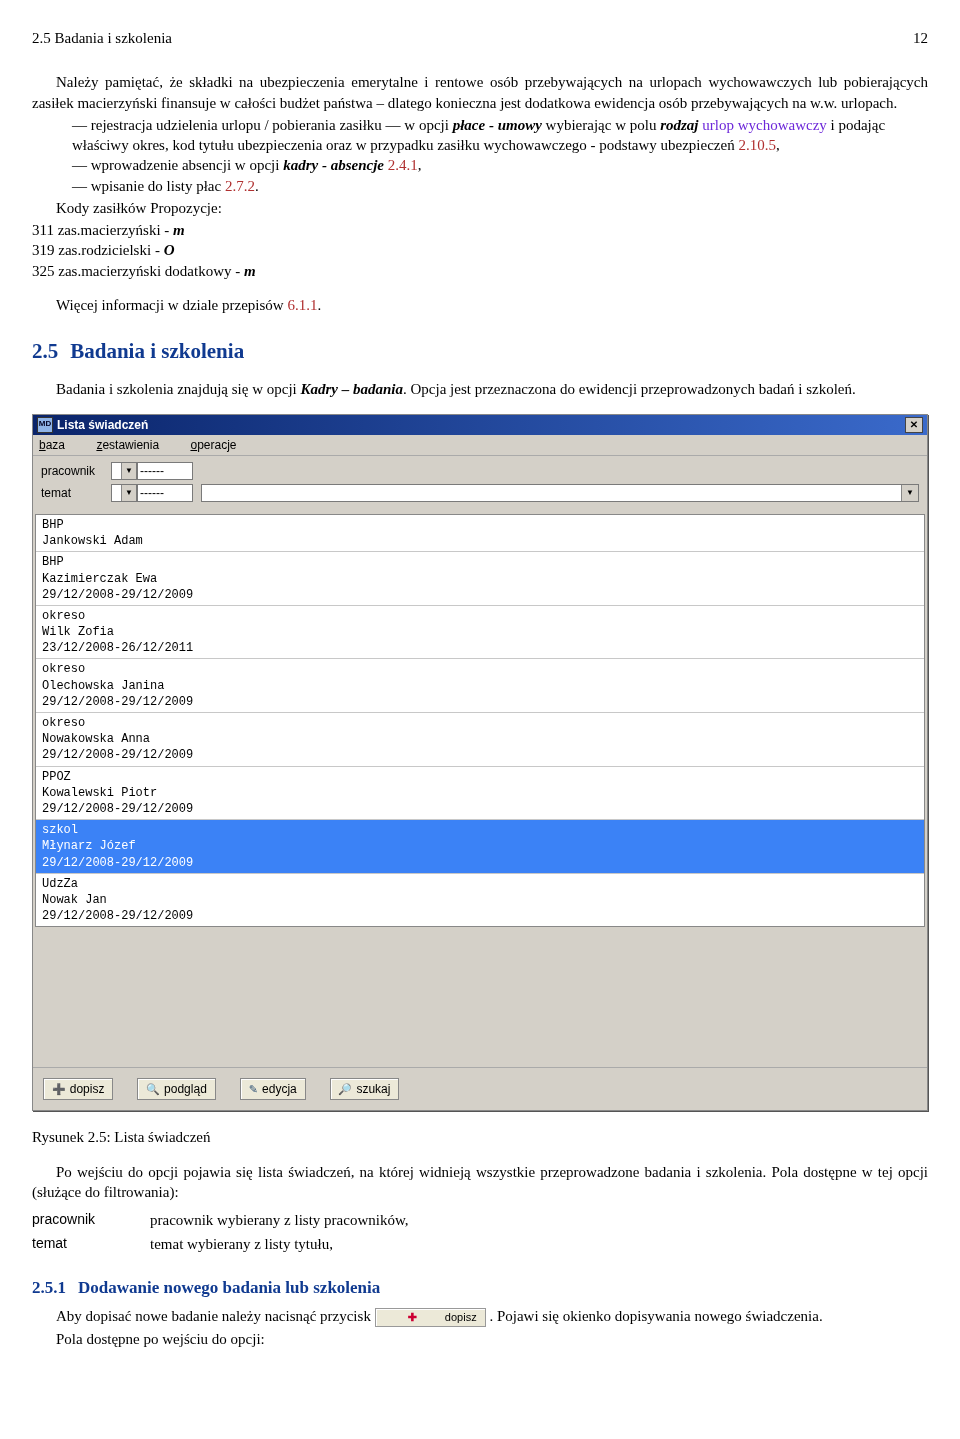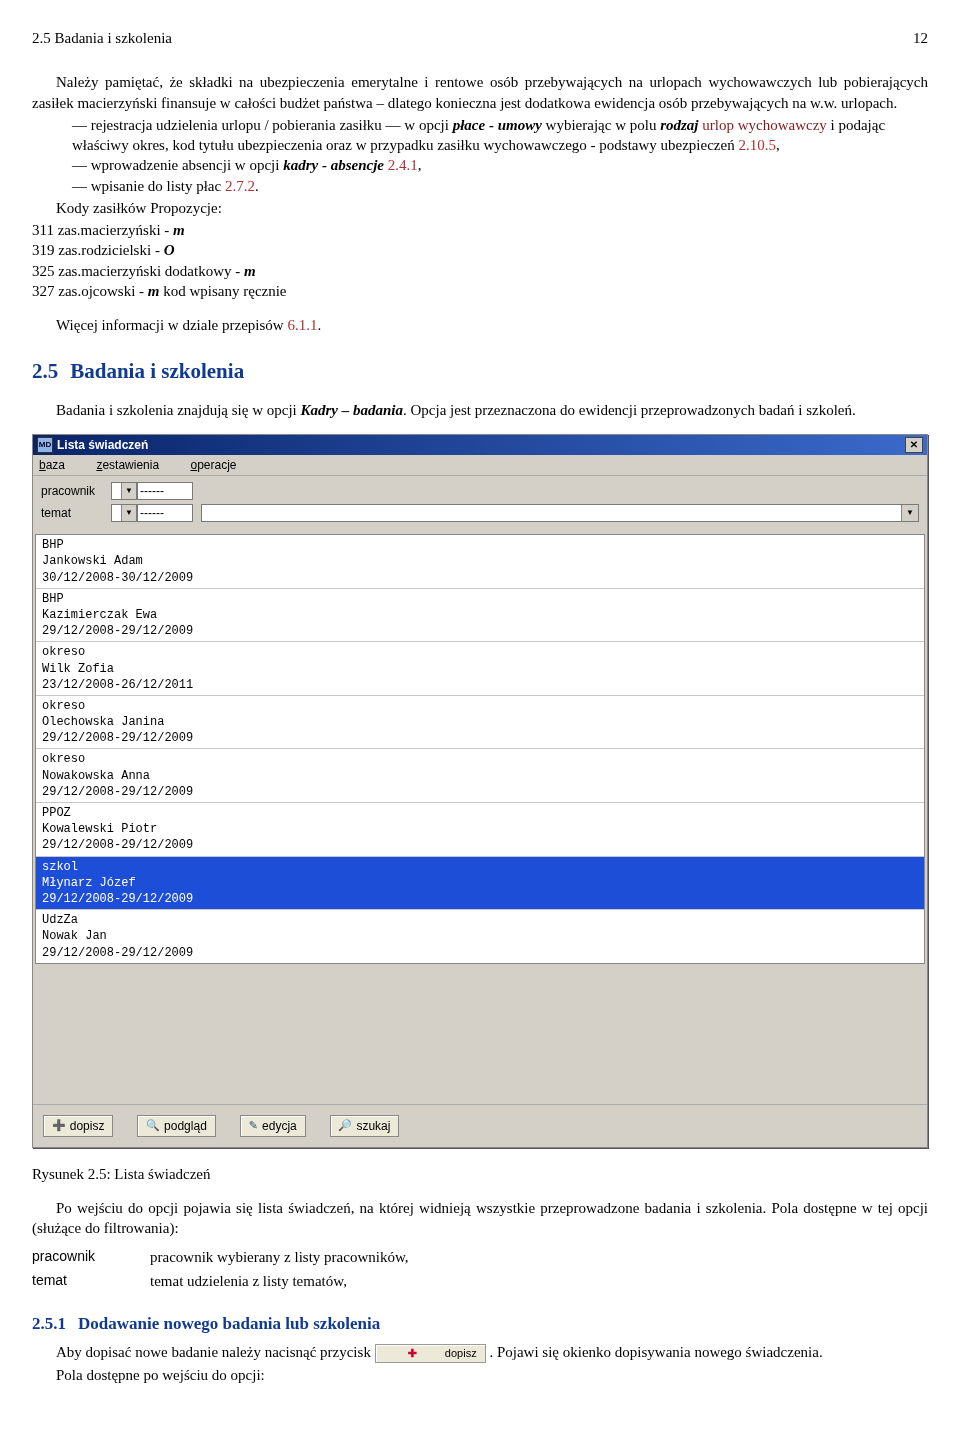--- a/index.html
+++ b/index.html
@@ -14,21 +14,21 @@
     box-sizing: border-box;
   }
   .header-line {
     font-size: 15px;
     margin-bottom: 24px;
     display:flex;
     justify-content:space-between;
   }
   p { margin: 0 0 2px 0; text-align: justify;}
   .para { text-indent: 24px; margin-top:14px;}
-  .blue { color: #7f1d1d; }
+  .blue { color: #6d28d9; }
   .italic { font-style: italic; }
   .bold { font-weight: bold; }
   .link-like { color: #b03030; }
   ul.dash { list-style:none; padding-left:40px; margin:0;}
   ul.dash li::before { content:"— "; }
   .section-title { font-size: 21px; font-weight: bold; color: #103a90; margin-top:22px; margin-bottom:8px;}
   .section-num { color:#103a90; margin-right:12px;}
   .sub-title { font-size:17px; font-weight:bold; color:#103a90; margin-top:20px; margin-bottom:6px;}
   .app-window {
     margin: 14px 0 6px 0;
@@ -59,21 +59,21 @@
   .filter-row{ display:flex; align-items:center; margin-bottom:4px;}
   .filter-row .lbl{ width:70px;}
   .combo-small{ border:1px solid #7a7a7a;background:#fff; height:16px; width:24px;display:inline-flex;align-items:center;justify-content:flex-end;}
   .combo-small .arrow{ background:#d4d0c8;border-left:1px solid #888;width:14px;height:100%;display:flex;align-items:center;justify-content:center;font-size:8px;}
   .field-text{ border:1px solid #7a7a7a;background:#fff;height:16px;display:inline-block;padding:0 2px; min-width:50px;}
   .combo-wide{ border:1px solid #7a7a7a;background:#fff;height:16px; flex:1; margin-left:8px; display:flex; justify-content:flex-end;}
   .combo-wide .arrow{ background:#d4d0c8;border-left:1px solid #888;width:16px;display:flex;align-items:center;justify-content:center;font-size:8px;}
   .list-area{ background:#fff; border:1px solid #888; margin:0 2px;}
   .list-row{ display:flex; padding:2px 6px; border-top:1px solid #c8c8c8; font-family:'Courier New',monospace; font-size:12px;flex-direction:column;}
   .list-row:first-child{border-top:none;}
-  .list-row.sel{ background:#1d4ed8; color:#fff;}
+  .list-row.sel{ background:#3b82f6; color:#fff;}
   .c1{ width:80px;}
   .c2{ width:260px;}
   .c3{ flex:1;}
   .blank{ height:140px;}
   .btn-bar{ display:flex; gap:24px; padding:10px 10px; border-top:1px solid #aaa;}
   .app-btn{ background:#ece9d8;border:1px solid #888; padding:2px 8px; display:flex; align-items:center; gap:4px; box-shadow:1px 1px 0 #fff inset;}
   .app-btn .ic{ font-size:11px;}
   .fig-caption{ text-align:left; margin:16px 0 14px 0; font-size:15px;}
   table.def { border-collapse:collapse; margin-top:6px;}
   table.def td { padding:2px 8px 2px 0; vertical-align:top;}
@@ -107,21 +107,20 @@
   <li>
     <span>wpisanie do listy płac </span><span class="link-like">2.7.2</span><span>.</span>
   </li>
 </ul>
 
 <p style="text-indent:24px; margin-top:2px;">Kody zasiłków Propozycje:</p>
 <div class="nolist">
   <div><span>311 zas.macierzyński - </span><span class="bold italic">m</span></div>
   <div><span>319 zas.rodzicielski - </span><span class="bold italic">O</span></div>
   <div><span>325 zas.macierzyński dodatkowy - </span><span class="bold italic">m</span></div>
-  <div><span>327 zas.ojcowski - </span><span class="bold italic">m</span><span> kod wpisany ręcznie</span></div>
 </div>
 
 <p class="para">
   <span>Więcej informacji w dziale przepisów </span><span class="link-like">6.1.1</span><span>.</span>
 </p>
 
 <div class="section-title">
   <span class="section-num">2.5</span><span>Badania i szkolenia</span>
 </div>
 
@@ -158,21 +157,20 @@
       <span class="field-text">------</span>
       <span class="combo-wide">
           <span class="arrow">▼</span>
         </span>
     </div>
   </div>
   <div class="list-area" id="list-area">
       <div class="list-row">
         <span class="c1">BHP</span>
         <span class="c2">Jankowski Adam</span>
-        <span class="c3">30/12/2008-30/12/2009</span>
       </div>
       <div class="list-row">
         <span class="c1">BHP</span>
         <span class="c2">Kazimierczak Ewa</span>
         <span class="c3">29/12/2008-29/12/2009</span>
       </div>
       <div class="list-row">
         <span class="c1">okreso</span>
         <span class="c2">Wilk Zofia</span>
         <span class="c3">23/12/2008-26/12/2011</span>
@@ -229,21 +227,21 @@
 <p class="para">Po wejściu do opcji pojawia się lista świadczeń, na której widnieją wszystkie przeprowadzone badania i szkolenia. Pola dostępne w tej opcji (służące do filtrowania):</p>
 
 <table class="def">
   <tbody>
       <tr>
         <td class="sans">pracownik</td>
         <td>pracownik wybierany z listy pracowników,</td>
       </tr>
   <tr>
         <td class="sans">temat</td>
-        <td>temat udzielenia z listy tematów,</td>
+        <td>temat wybierany z listy tytułu,</td>
       </tr>
 </tbody>
   </table>
 
 <div class="sub-title">
   <span class="section-num">2.5.1</span><span>Dodawanie nowego badania lub szkolenia</span>
 </div>
 
 <p style="text-indent:24px;">
   <span>Aby dopisać nowe badanie należy nacisnąć przycisk </span>

